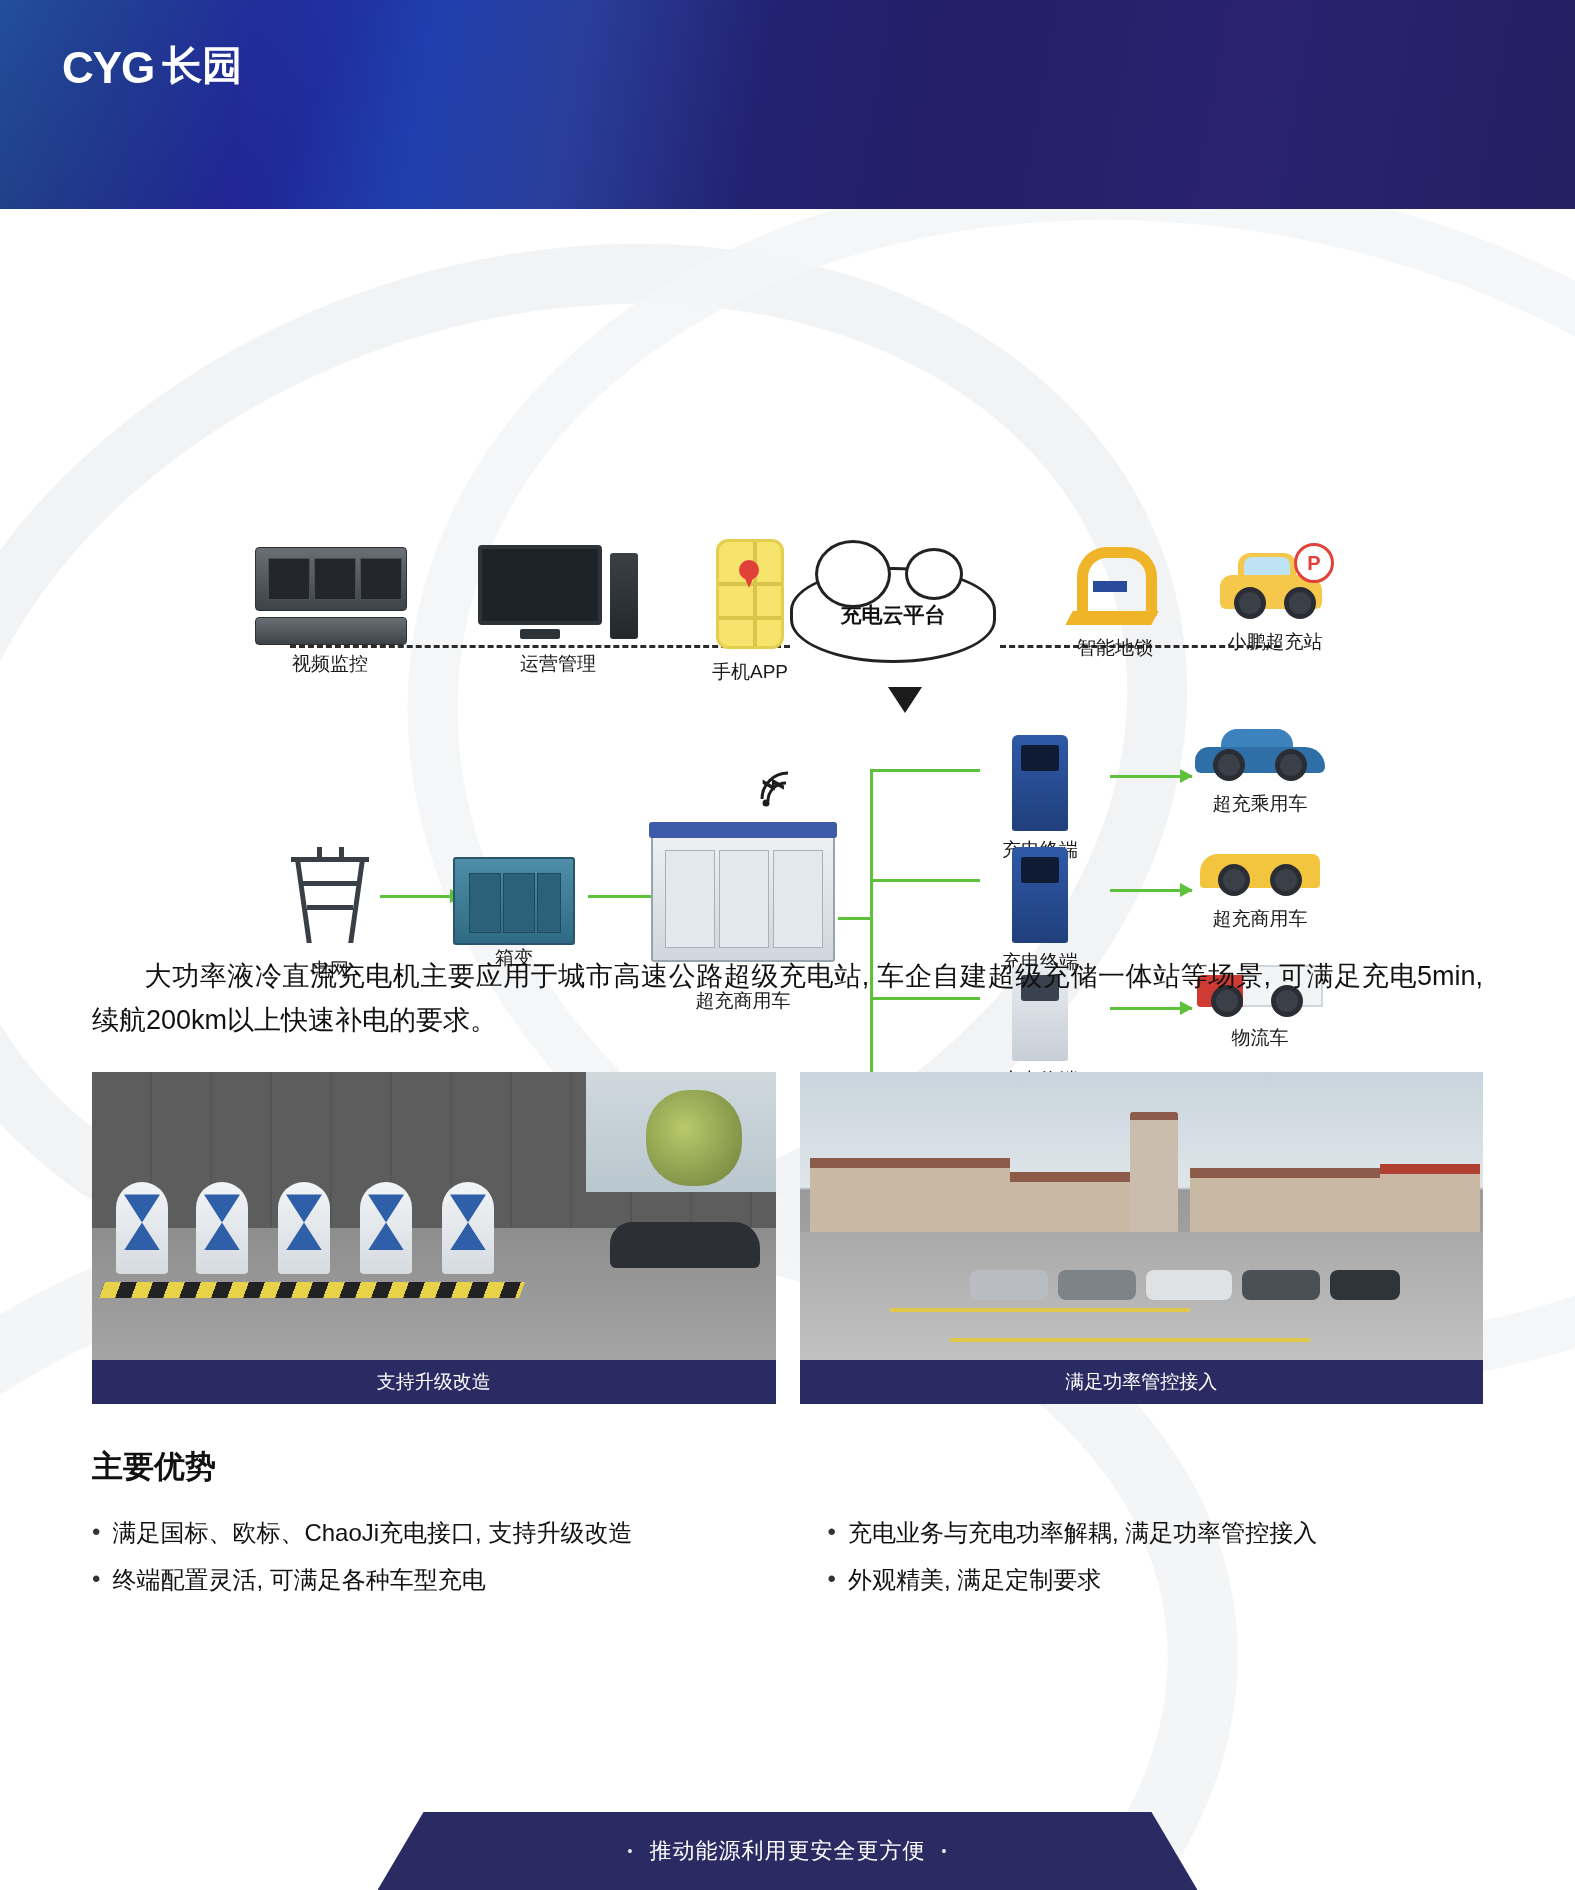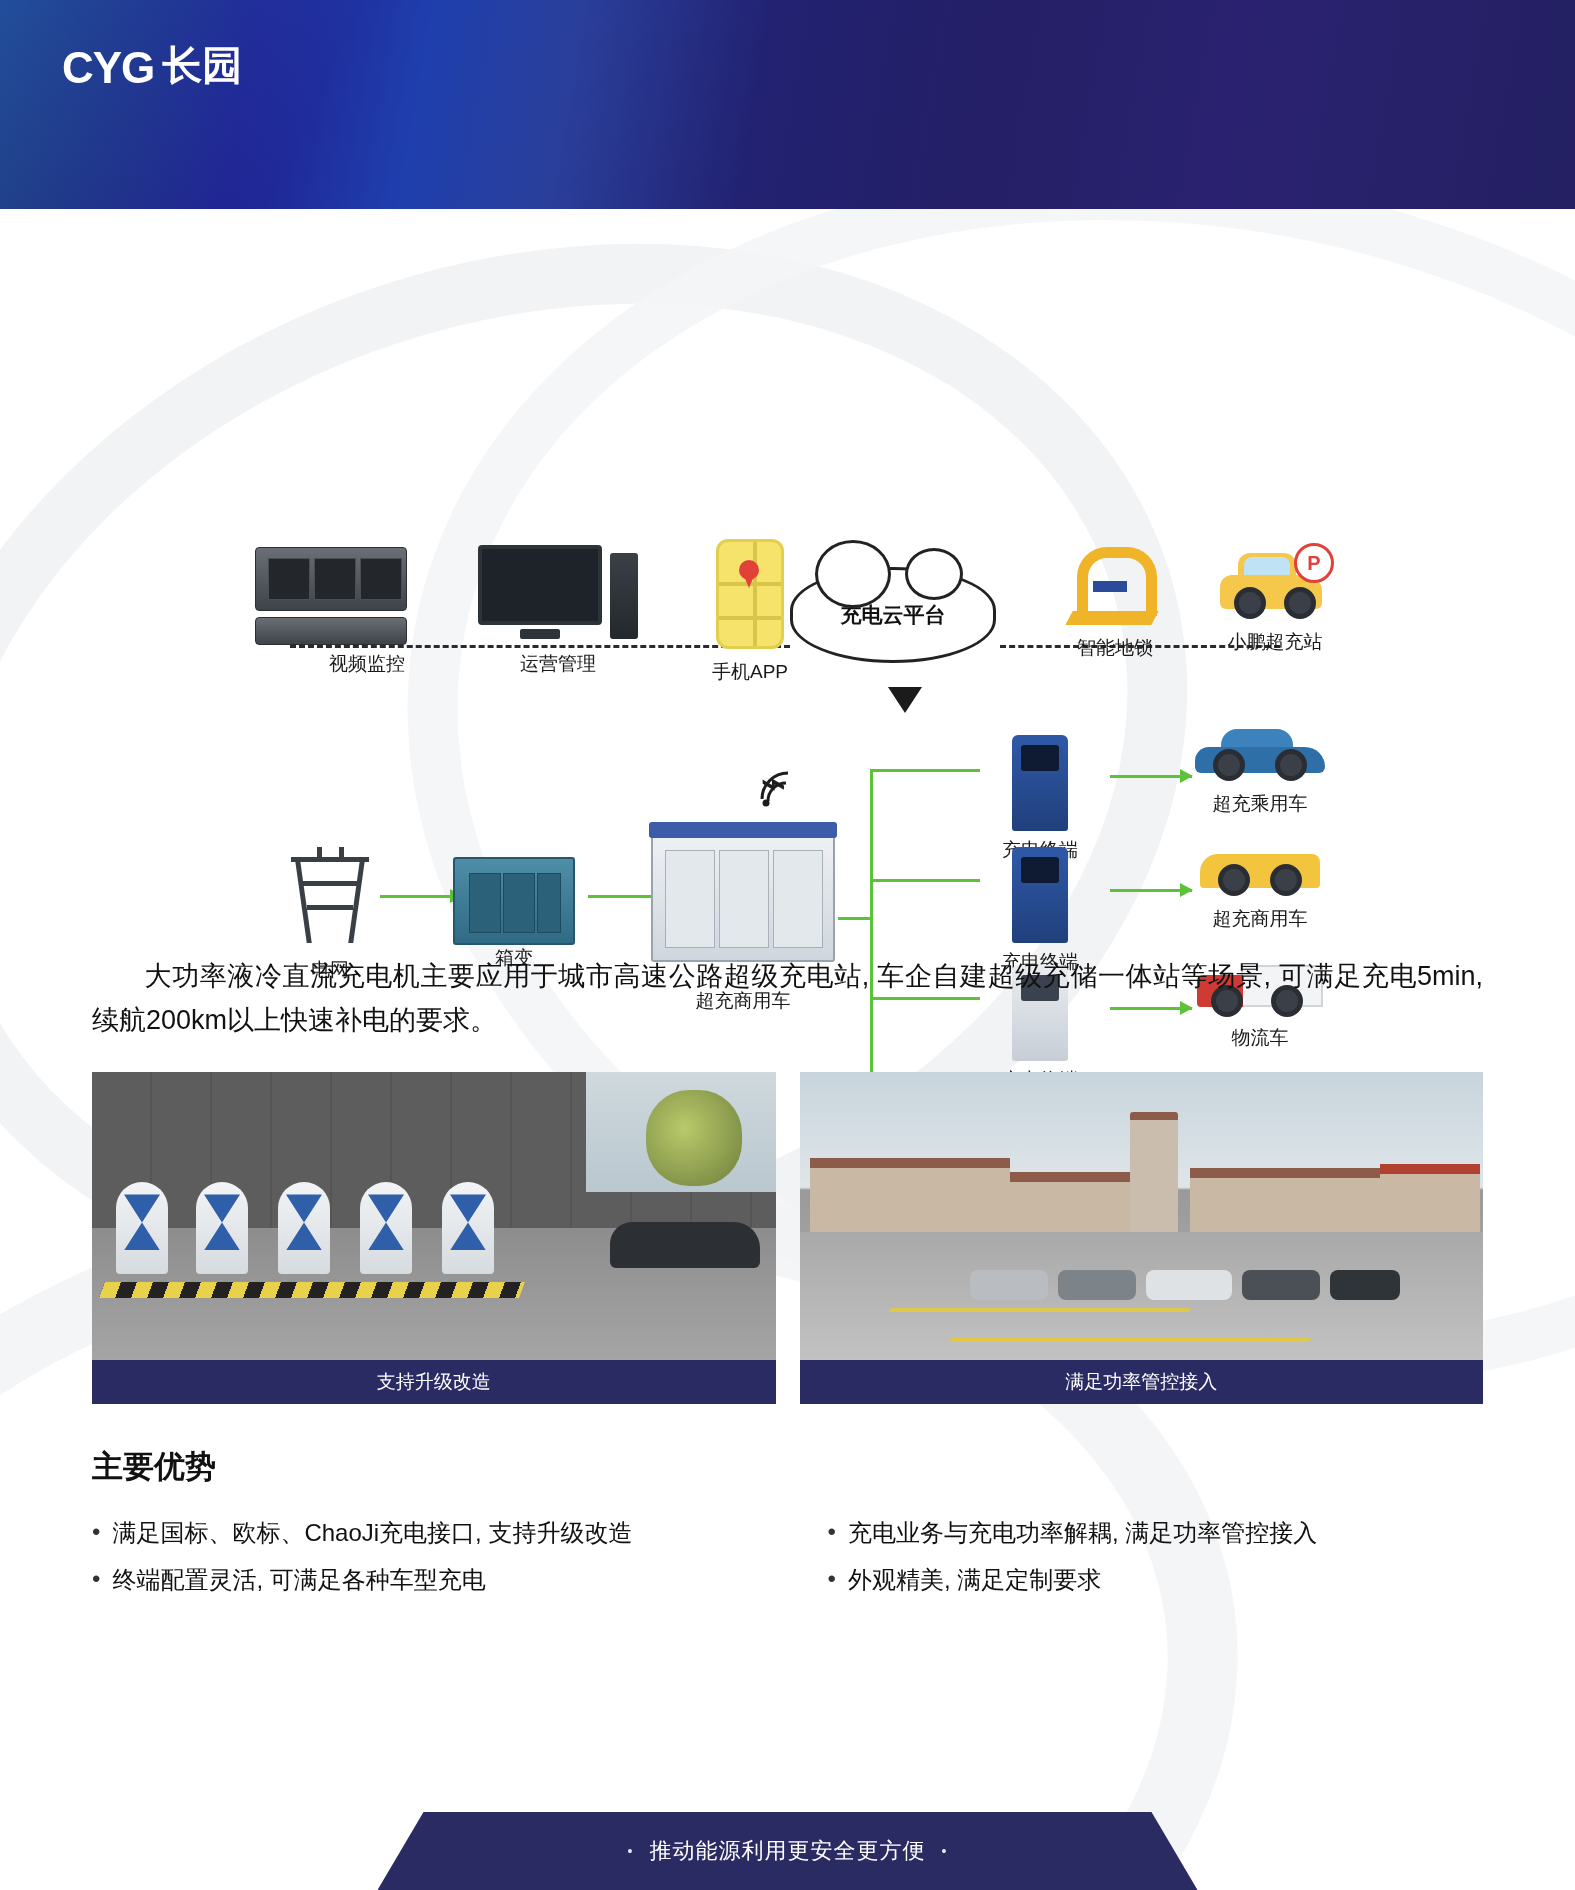--- a/index.html
+++ b/index.html
@@ -190,21 +190,21 @@
 <div class="diagram">
 
   <div class="dash-line" style="left:290px;top:428px;width:500px;"></div>
   <div class="dash-line" style="left:1000px;top:428px;width:280px;"></div>
 
   <div class="cloud" style="left:790px;top:350px;">
     <span>充电云平台</span>
   </div>
   <div class="tri-down" style="left:888px;top:470px;"></div>
 
-  <div class="dg-item" style="left:255px;top:330px;width:150px;text-align:right;">
+  <div class="dg-item" style="left:255px;top:330px;width:150px;">
     <div class="art srvbox">
       <div class="srv">
         <div class="bay" style="left:12px;"></div>
         <div class="bay" style="left:58px;"></div>
         <div class="bay" style="left:104px;"></div>
       </div>
       <div class="srv" style="margin-top:6px;height:26px;"></div>
     </div>
     <div class="dg-label">视频监控</div>
   </div>

